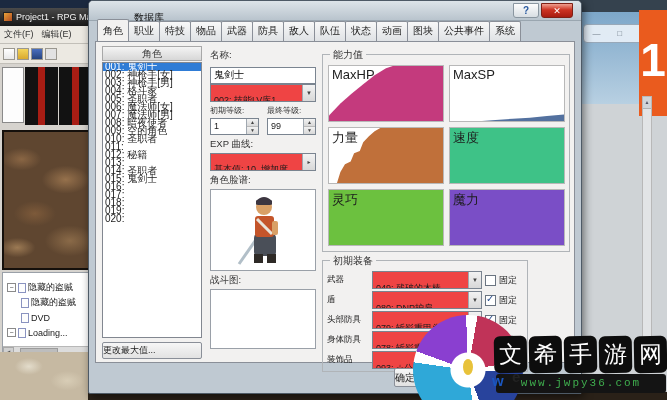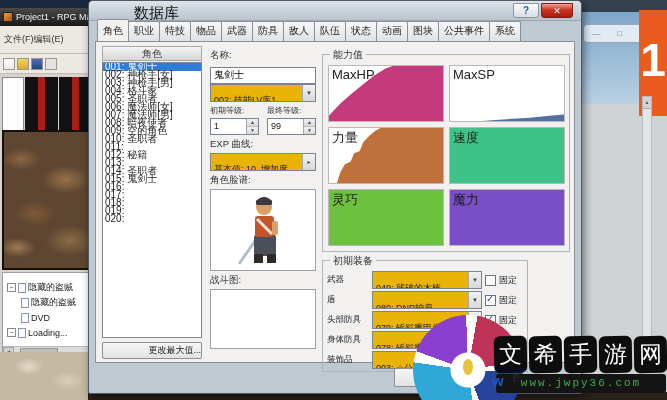--- a/index.html
+++ b/index.html
@@ -5,21 +5,21 @@
   * { margin:0; padding:0; box-sizing:border-box; }
   html,body { width:667px; height:400px; overflow:hidden; }
   body { position:relative; font-family:"Liberation Sans","DejaVu Sans",sans-serif; background:#6f6f6f; color:#1a1a1a; }
 
   
   .rm-top-strip { position:absolute; left:0; top:0; width:96px; height:8px; background:#1b2940; }
   .rm-window { position:absolute; left:0; top:8px; width:96px; height:392px; background:#d6d3ce; }
   .rm-titlebar { height:18px; background:linear-gradient(#4a4a4a,#181818); display:flex; align-items:center; padding:0 3px; overflow:hidden; }
   .rm-app-icon { width:10px; height:10px; background:linear-gradient(135deg,#e8a23a,#b34a1e); border:1px solid #222; margin-right:3px; flex:none; }
   .rm-title { color:#f2f2f2; font-size:9px; white-space:nowrap; }
-  .rm-menubar { height:28px; background:#ece9e2; border-bottom:1px solid #c2bfb8; display:flex; align-items:center; padding:0 4px; gap:0; }
+  .rm-menubar { height:18px; background:#ece9e2; border-bottom:1px solid #c2bfb8; display:flex; align-items:center; padding:0 4px; gap:8px; }
   .rm-menu { font-size:9px; color:#333; white-space:nowrap; }
   .rm-toolbar { height:20px; background:#ece9e2; border-bottom:1px solid #c2bfb8; display:flex; align-items:center; padding:0 3px; gap:2px; }
   .tb-icon { width:12px; height:12px; border:1px solid #9a978f; background:#fff; }
   .tb-icon[data-icon="new-file"] { background:linear-gradient(#ffffff,#e8e8e8); }
   .tb-icon[data-icon="open-folder"] { background:linear-gradient(#f3d45a,#d9a92f); }
   .tb-icon[data-icon="save"] { background:linear-gradient(#4a6fc0,#27447e); }
   .tb-icon[data-icon="cut"] { background:#e2e2e2; }
   .rm-palette { height:64px; padding:3px 2px; display:flex; gap:1px; background:#d6d3ce; }
   .pal-white { width:22px; height:56px; background:#fdfdfd; border:1px solid #8a8a8a; }
   .pal-dark { width:33px; height:58px; background:linear-gradient(90deg,#121212 38%,#a81d14 38%,#a81d14 62%,#121212 62%); }
@@ -53,41 +53,41 @@
   .rb-sky { position:absolute; left:0; top:12px; width:70px; height:92px; background:linear-gradient(#7da7c9,#b8d0e2); }
   .rb-caption { position:absolute; left:8px; top:24px; width:72px; height:19px; background:rgba(232,240,247,.92); border:1px solid #98a8b8; border-radius:4px; display:flex; align-items:center; justify-content:space-around; color:#6a7682; font-size:8px; }
   .rb-orange { position:absolute; right:0; top:10px; width:28px; height:106px; background:#ea5b1e; color:#fff; font-weight:bold; font-size:46px; line-height:100px; text-align:center; overflow:hidden; }
   .rb-vscroll { position:absolute; right:15px; top:96px; width:10px; height:246px; background:#e2e4e6; border:1px solid #b8b8b8; }
   .vscroll-btn { width:100%; height:12px; background:#d0d4d8; border-bottom:1px solid #b0b0b0; font-size:5px; text-align:center; line-height:11px; color:#556; }
   .bottom-strip { position:absolute; left:88px; top:392px; width:579px; height:8px; background:#2a2118; }
 
   
   .dialog { position:absolute; left:88px; top:0; width:494px; height:394px; background:#bfc9d2; border:1px solid #4e5a66; border-radius:5px 5px 2px 2px; box-shadow:2px 3px 8px rgba(0,0,0,.5); z-index:10; }
   .dlg-titlebar { position:absolute; left:0; top:0; right:0; height:20px; border-radius:4px 4px 0 0; background:linear-gradient(#dde4e9,#b9c4cd); border-bottom:1px solid #9aa6b0; }
-  .dlg-title { position:absolute; left:9px; top:3px; font-size:15px; color:#111;margin-left:36px; }
+  .dlg-title { position:absolute; left:9px; top:10px; font-size:10px; color:#111;margin-left:36px; }
   .dlg-help { position:absolute; right:42px; top:2px; width:26px; height:15px; background:linear-gradient(#fdfdfd,#d8dee3); border:1px solid #8a96a0; border-radius:0 0 3px 3px; font-size:10px; font-weight:bold; color:#2a5aa0; text-align:center; line-height:14px; }
   .dlg-close { position:absolute; right:8px; top:2px; width:32px; height:15px; background:linear-gradient(#f0a090,#cc3322 45%,#a81c10); border:1px solid #7e2015; border-radius:0 0 3px 3px; color:#fff; font-size:9px; text-align:center; line-height:14px; }
   .tabstrip { position:absolute; left:8px; top:21px; right:2px; height:19px; display:flex; align-items:flex-end; }
   .tab { padding:2px 5px 3px; font-size:10px; color:#222; background:linear-gradient(#f8f8f8,#dfe2e5); border:1px solid #8a8f98; border-bottom:none; border-radius:2px 2px 0 0; margin-right:-1px; white-space:nowrap; }
   .tab.active { background:#f2f1f0; padding-top:4px; position:relative; z-index:2; }
   .dlg-body { position:absolute; left:6px; top:40px; right:6px; bottom:30px; background:#f2f1f0; border:1px solid #8a8f98; }
 
   
   .list-header { position:absolute; left:6px; top:4px; width:100px; height:15px; background:linear-gradient(#f4f4f4,#d7d7d7); border:1px solid #a8a8a8; text-align:center; font-size:10px; color:#3a3a3a; line-height:13px; }
   .actor-list { position:absolute; left:6px; top:20px; width:100px; height:276px; background:#fff; border:1px solid #828790; overflow:hidden; font-size:10px; line-height:8px; }
   .actor-item { height:8px; padding:0 2px; white-space:nowrap; color:#222; }
   .actor-item.selected { background:#2f7cd6; color:#fff; }
-  .btn { background:linear-gradient(#f6f6f6,#e2e2e2); border:1px solid #8a8f98; border-radius:2px; font-size:9px; color:#222; text-align:right; }
+  .btn { background:linear-gradient(#f6f6f6,#e2e2e2); border:1px solid #8a8f98; border-radius:2px; font-size:9px; color:#222; text-align:left; }
   .change-max { position:absolute; left:6px; top:300px; width:100px; height:17px; line-height:15px; }
 
   
   .mid-col { position:absolute; left:114px; top:4px; width:106px; }
   .fld-label { font-size:9.5px; color:#333; margin:3px 0 2px; white-space:nowrap; }
   .text-input { width:106px; height:17px; border:1px solid #7a8490; background:#fff; font-size:10px; padding:0 3px; font-family:inherit; }
-  .combo { position:relative; height:17px; background:#eab308; border:1px solid #7a8490; font-size:9px; display:flex; align-items:center; padding:16px 14px 0 3px; white-space:nowrap; overflow:hidden; }
+  .combo { position:relative; height:17px; background:#ef4444; border:1px solid #7a8490; font-size:9px; display:flex; align-items:center; padding:16px 14px 0 3px; white-space:nowrap; overflow:hidden; }
   .combo-arrow { position:absolute; right:0; top:0; width:13px; height:100%; background:linear-gradient(#f2f2f2,#d8d8d8); border-left:1px solid #a0a8b0; font-size:6px; color:#444; display:flex; align-items:center; justify-content:center; }
   .mid-col .combo { width:106px; }
   .level-row { display:flex; gap:8px; }
   .level-col { width:49px; }
   .level-col .fld-label { font-size:8px; }
   .spin { position:relative; width:49px; height:17px; background:#fff; border:1px solid #7a8490; font-size:9px; padding:2px 14px 0 3px; }
   .spin-btns { position:absolute; right:0; top:0; width:12px; height:100%; display:flex; flex-direction:column; border-left:1px solid #a0a8b0; }
   .spin-btns i { flex:1; font-style:normal; font-size:5px; line-height:7px; text-align:center; color:#444; background:linear-gradient(#f2f2f2,#d8d8d8); }
   .spin-btns i:first-child { border-bottom:1px solid #b8b8b8; }
   .face-box { width:106px; height:82px; background:#fff; border:1px solid #9aa0a8; }

